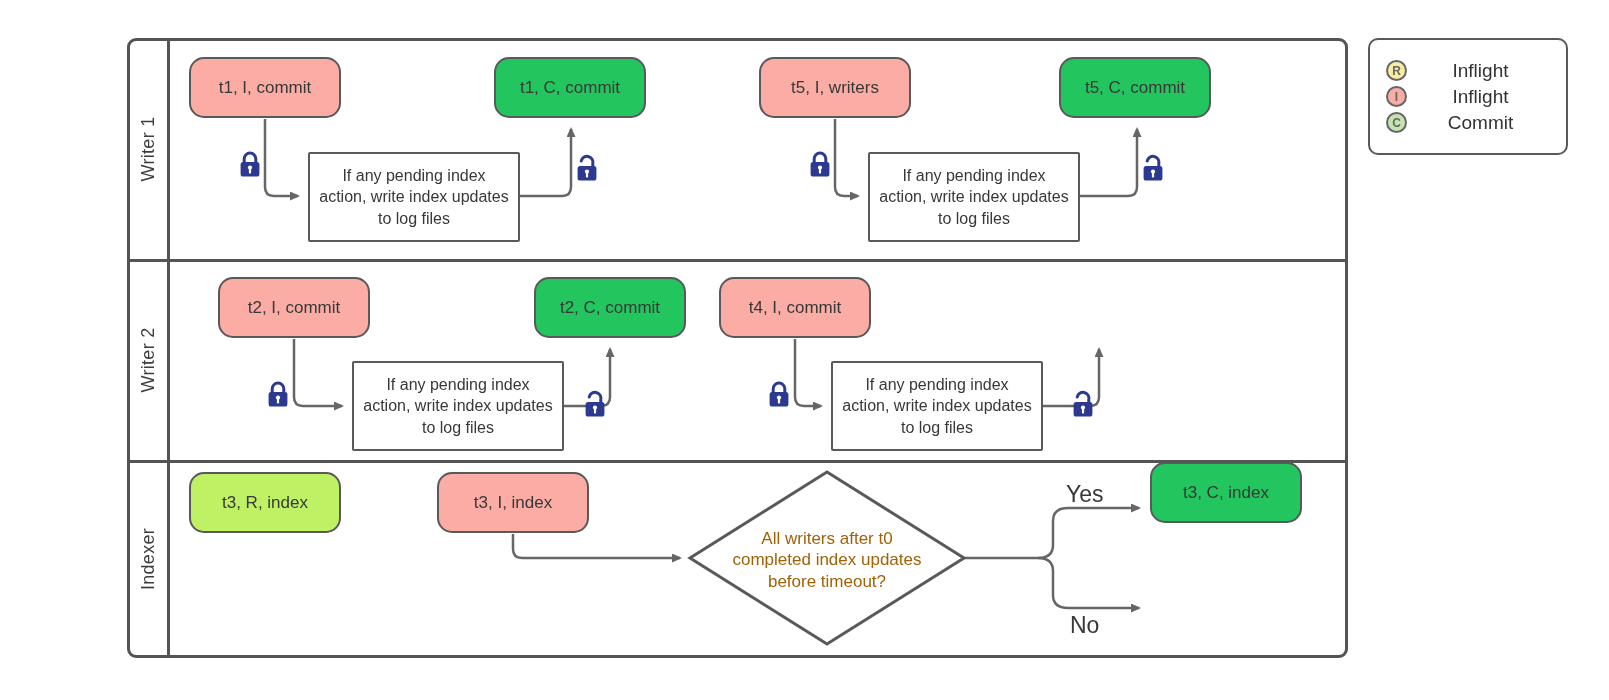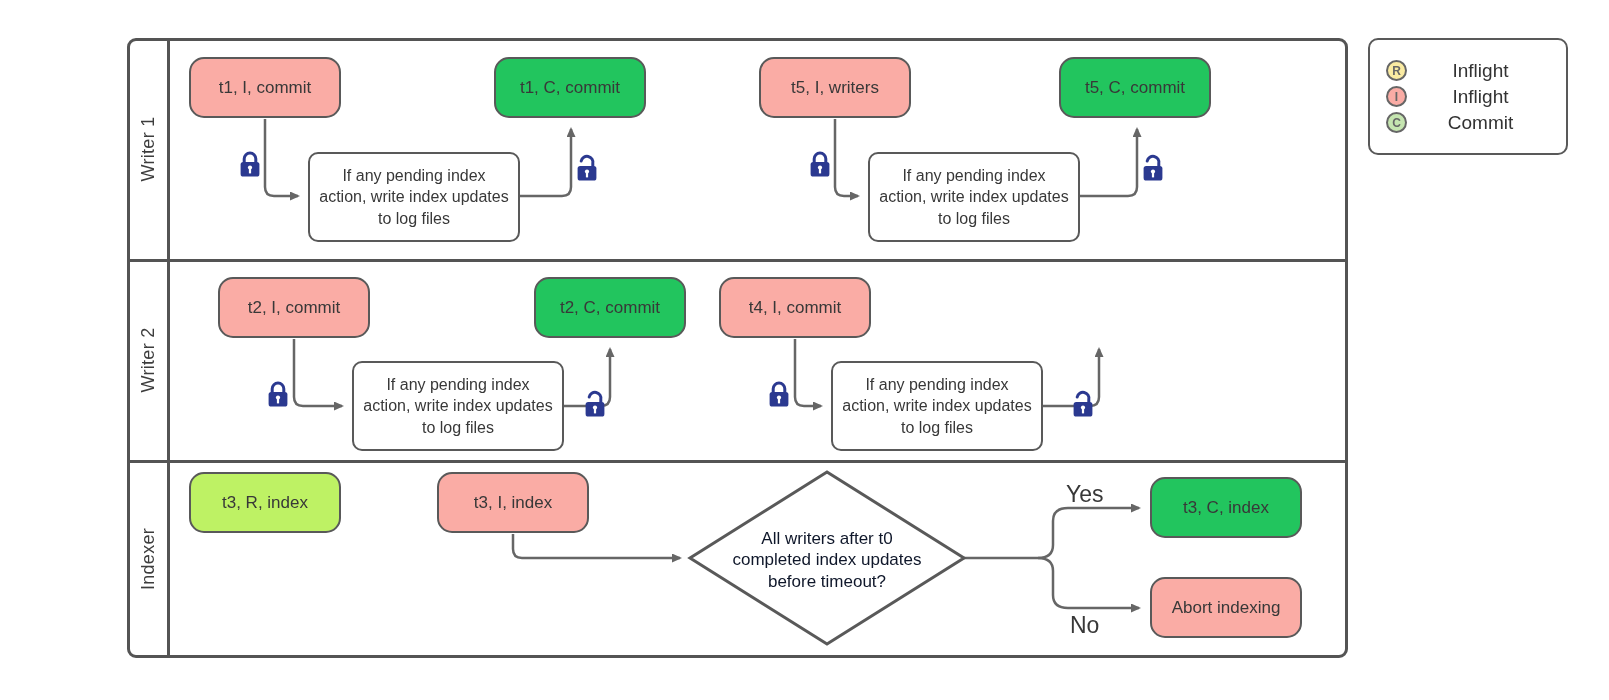--- a/index.html
+++ b/index.html
@@ -22,26 +22,26 @@
   .node{
     position:absolute;box-sizing:border-box;border:2.5px solid #595959;border-radius:15px;
     display:flex;align-items:center;justify-content:center;text-align:center;
     font-size:17px;color:#383838;width:152px;height:61px;
   }
   .inflight{background:#FAACA5;}
   .commit{background:#22c55e;}
   .requested{background:#bef264;}
   .process{
     background:#fff;width:212px;height:90px;font-size:16px;line-height:1.32;
-    padding:16px 9px;border-radius:10px;
+    padding:16px 9px;border-radius:2px;
   }
   
   .decision-label{
     position:absolute;left:725px;top:528px;width:204px;text-align:center;
-    font-size:17px;line-height:1.25;color:#0f172a;
+    font-size:17px;line-height:1.25;color:#a16207;
   }
   .branch-label{position:absolute;font-size:23px;color:#383838;}
   
   .overlay{position:absolute;left:0;top:0;width:1609px;height:700px;pointer-events:none;}
   .edge{fill:none;stroke:#666666;stroke-width:2.5px;}
   .diamond{fill:#ffffff;stroke:#595959;stroke-width:3px;}
   .shk{fill:none;stroke:#2B3990;stroke-width:3px;stroke-linecap:round;}
   .bod{fill:#2B3990;}
   .keyw{fill:#ffffff;}
   
@@ -161,22 +161,21 @@
   <div class="node process" style="left:352px;top:361px">If any pending index action, write index updates to log files</div>
   <div class="node commit" style="left:534px;top:277px">t2, C, commit</div>
   <div class="node inflight" style="left:719px;top:277px">t4, I, commit</div>
   <div class="node process" style="left:831px;top:361px">If any pending index action, write index updates to log files</div>
 
   <div class="node requested" style="left:189px;top:472px">t3, R, index</div>
   <div class="node inflight" style="left:437px;top:472px">t3, I, index</div>
   <div class="decision-label">All writers after t0 completed index updates before timeout?</div>
   <div class="branch-label" style="left:1066px;top:481px">Yes</div>
   <div class="branch-label" style="left:1070px;top:612px">No</div>
-  <div class="node commit" style="left:1150px;top:477px">t3, C, index</div>
-  <div class="node inflight" style="left:1150px;top:577px">Abort indexing</div>
+  <div class="node commit" style="left:1150px;top:462px">t3, C, index</div>
 
   <div class="legend">
     <div class="legend-row">
       <span class="legend-dot requested">R</span>
       <span class="legend-text">Inflight</span>
     </div>
     <div class="legend-row">
       <span class="legend-dot inflight">I</span>
       <span class="legend-text">Inflight</span>
     </div>

